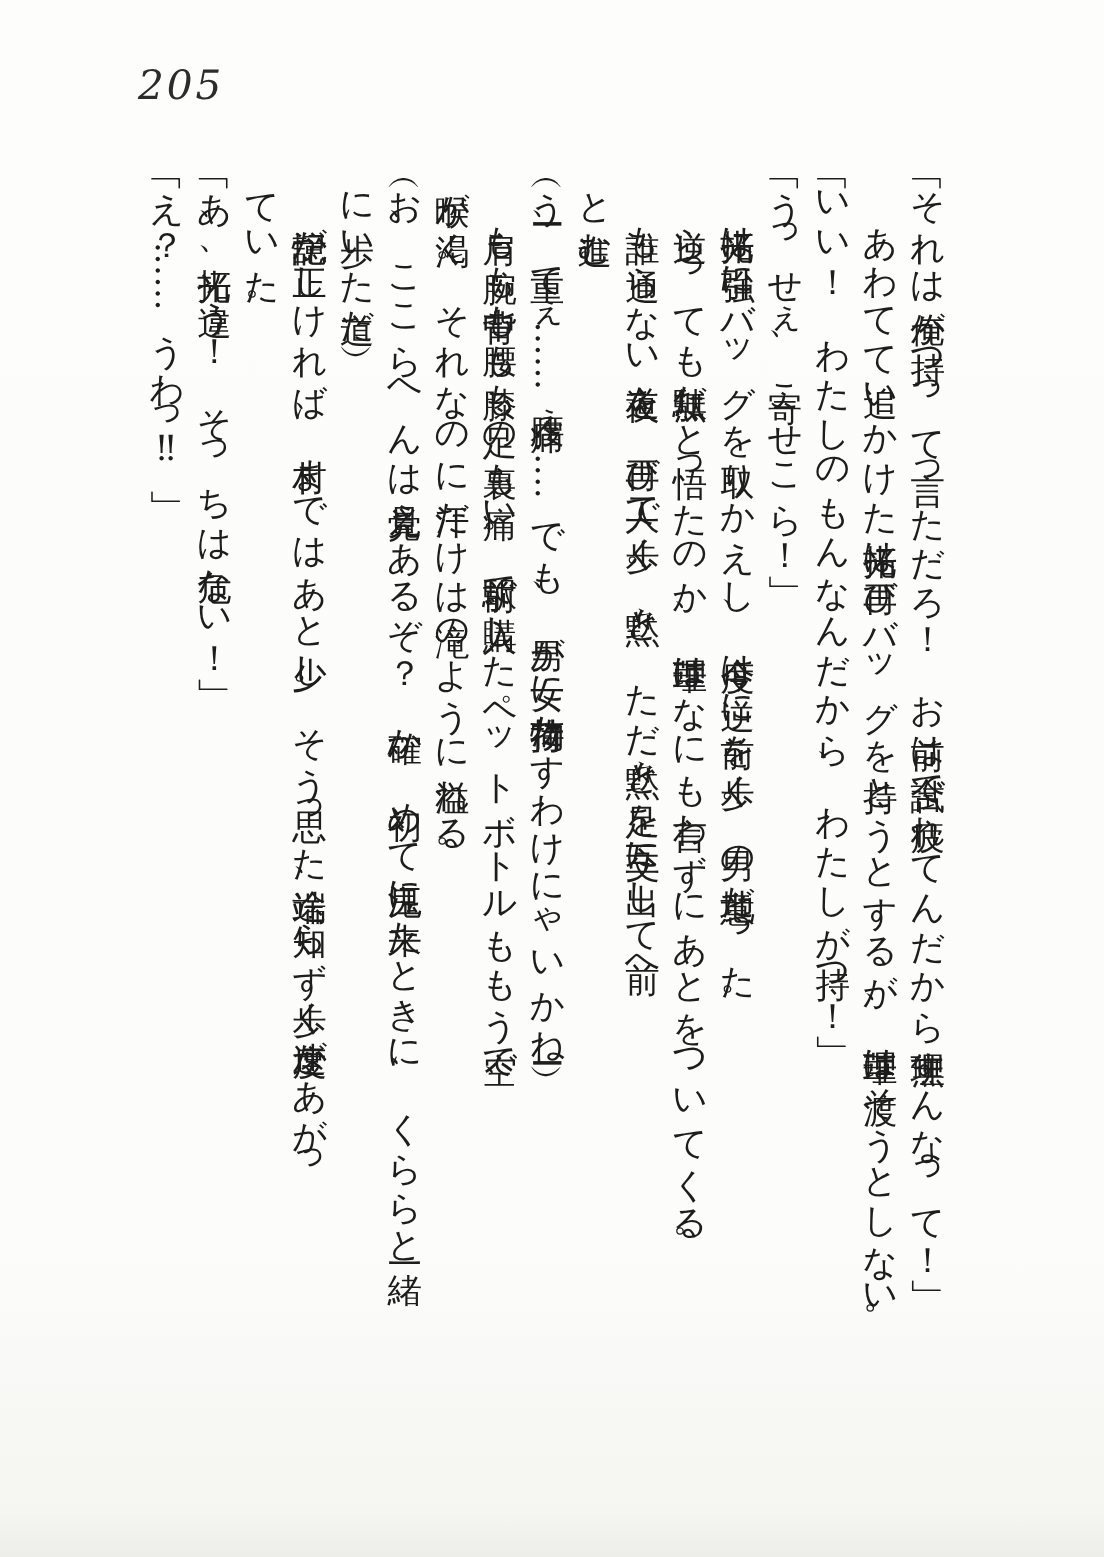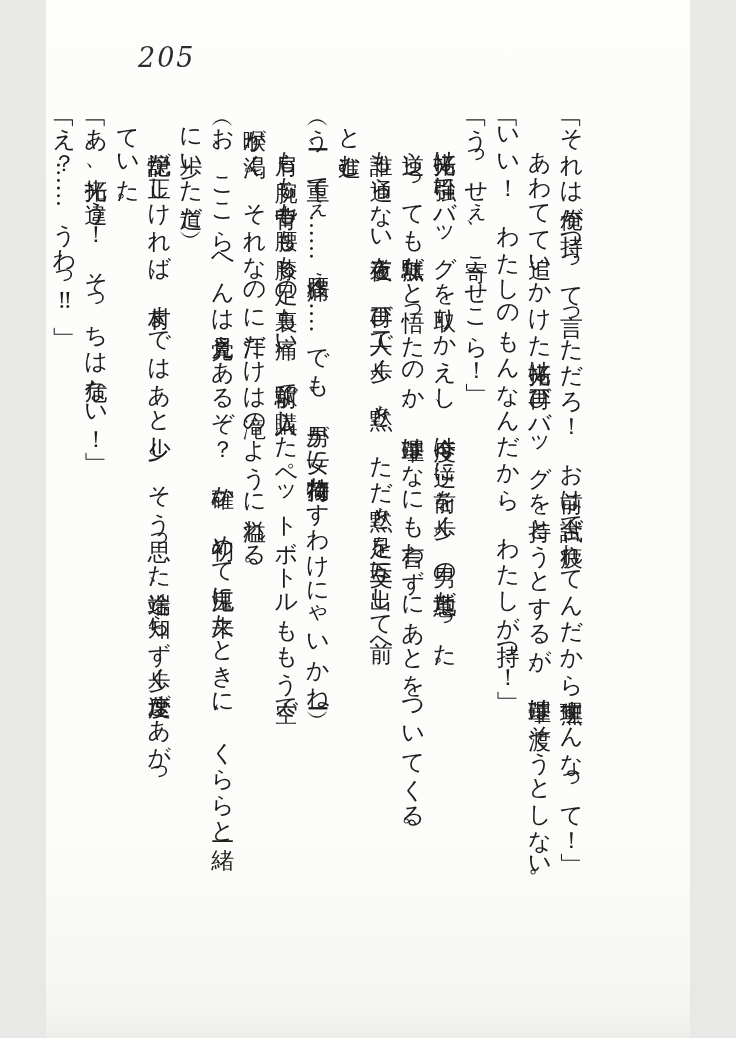--- a/index.html
+++ b/index.html
@@ -2,21 +2,21 @@
 <html><head>
 <meta charset="utf-8">
 <style>
   html, body {
     margin: 0;
     padding: 0;
     background: #e8e8e6;
   }
   .page {
     position: relative;
-    width: 644px;
+    width: 736px;
     height: 1038px;
     margin: 0 auto;
     background: linear-gradient(180deg, #fdfdfc 0%, #fcfcfa 80%, #f5f5f2 97%, #ededea 100%);
     font-family: "DejaVu Serif", "Liberation Serif", serif;
     color: #1d1d1d;
     overflow: hidden;
   }
   .page-number {
     position: absolute;
     top: 42px;

